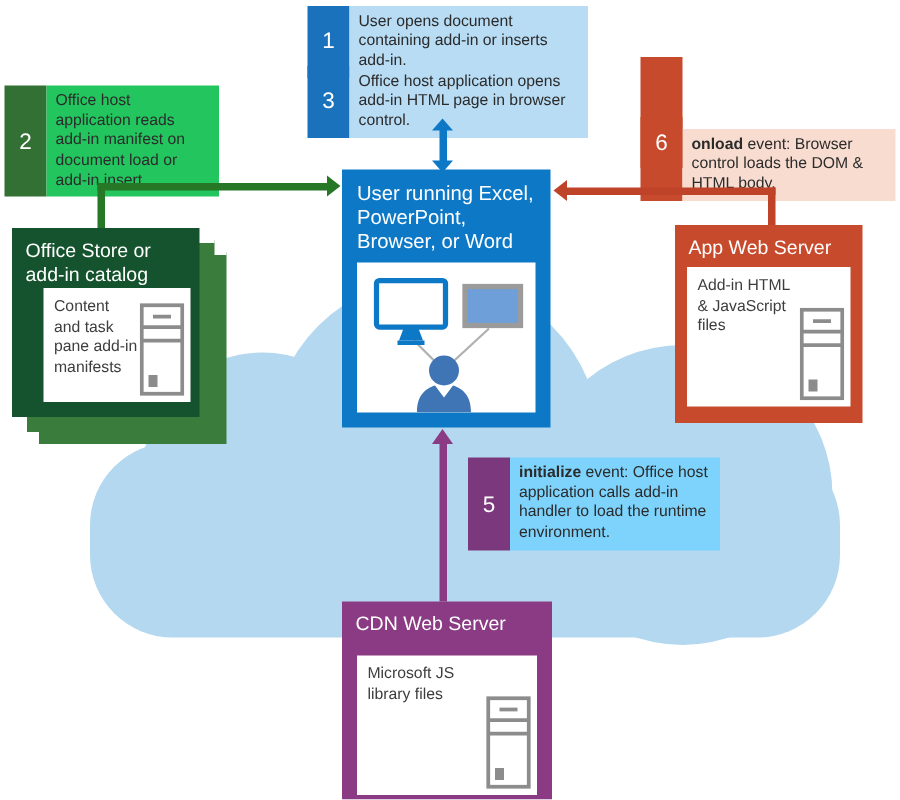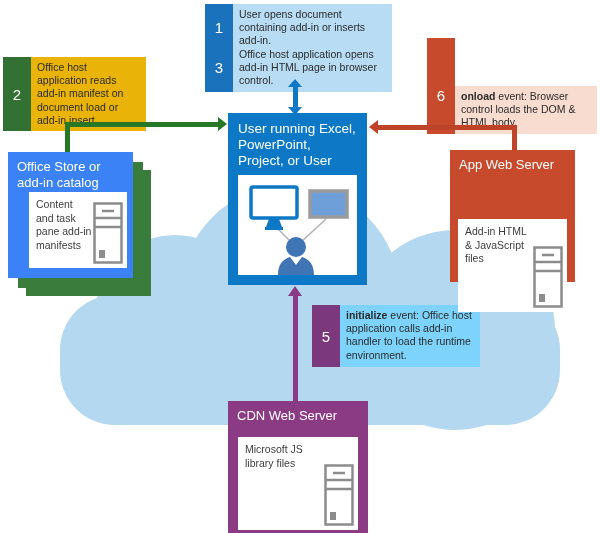--- a/index.html
+++ b/index.html
@@ -13,50 +13,50 @@
   .cloud.body{left:60px;top:295px;width:500px;height:130px;border-radius:55px;}
 
   
   .callout{position:absolute;display:flex;align-items:stretch;z-index:3;}
   .callout .num{width:28px;display:flex;align-items:center;justify-content:center;
     color:#fff;font-size:15px;flex:0 0 28px;}
   .callout .txt{flex:1;padding:4px 6px;font-size:10.5px;line-height:1.26;color:#2b2b2b;
     display:flex;flex-direction:column;}
   .callout .txt b{font-weight:bold;}
   .co-blue .num{background:#1a72bc;}   .co-blue .txt{background:#b7dcf4;}
-  .co-green .num{background:#337033;}  .co-green .txt{background:#eab308;}
+  .co-green .num{background:#337033;}  .co-green .txt{background:#22c55e;}
   .co-orange .num{background:#c74a2c;} .co-orange .txt{background:#f8dcd0;margin-top:48px;}
   .co-purple .num{background:#7c387c;} .co-purple .txt{background:#7dd3fc;}
 
   #callout-1{left:205px;top:4px;width:187px;min-height:32px;}
   #callout-3{left:205px;top:44px;width:187px;min-height:34px;}
   #callout-4{left:427px;top:38px;width:170px;min-height:34px;}
   #callout-6{left:427px;top:78px;width:170px;min-height:34px;}
   #callout-2{left:3px;top:57px;width:143px;min-height:60px;}
   #callout-5{left:312px;top:305px;width:168px;min-height:62px;}
 
   
   .node{position:absolute;z-index:5;}
   .node .title{color:#fff;font-size:13px;line-height:1.2;padding:7px 9px 4px 9px;}
   .panel{position:absolute;background:#fff;color:#3d3d3d;font-size:10.5px;line-height:1.3;}
   .panel .ptxt{position:absolute;left:7px;top:6px;right:34px;}
 
   #user-box{left:228px;top:113px;width:139px;height:172px;background:#0d78c6;}
   #user-box .title{font-size:13.5px;padding:8px 10px 0 10px;}
   #user-panel{left:10px;top:62px;width:119px;height:100px;}
 
-  #store-box{left:8px;top:152px;width:125px;height:126px;background:#3b82f6;}
+  #store-box{left:8px;top:152px;width:125px;height:126px;background:#14532d;}
   .store-layer{position:absolute;width:125px;height:126px;background:#3a7c3b;
     border-left:2px solid #fff;border-top:2px solid #fff;z-index:2;}
   #store-layer2{left:16px;top:160px;}
   #store-layer3{left:24px;top:168px;}
   #store-panel{left:21px;top:40px;width:98px;height:76px;}
 
   #app-box{left:450px;top:150px;width:125px;height:132px;background:#c74a2c;}
-  #app-panel{left:8px;top:28px;width:109px;height:93px;margin-top:41px;}
+  #app-panel{left:8px;top:28px;width:109px;height:93px;}
 
   #cdn-box{left:228px;top:401px;width:140px;height:150px;background:#8a3b84;}
   #cdn-panel{left:10px;top:26px;width:120px;height:93px;margin-top:10px;}
 
   .server-icon{position:absolute;right:4px;bottom:4px;}
 
   
   .arrow-part{position:absolute;z-index:4;}
   .tri{width:0;height:0;position:absolute;z-index:4;}
 
@@ -140,21 +140,21 @@
   <div class="tri" id="green-head"></div>
 
   <div class="arrow-part" id="orange-v"></div>
   <div class="arrow-part" id="orange-h"></div>
   <div class="tri" id="orange-head"></div>
 
   <div class="arrow-part" id="purple-shaft"></div>
   <div class="tri" id="purple-head"></div>
 
   <div class="node" id="user-box">
-    <div class="title">User running Excel, PowerPoint, Project, or User</div>
+    <div class="title">User running Excel, PowerPoint, Browser, or Word</div>
     <div class="panel" id="user-panel">
       <svg width="119" height="100" viewBox="0 0 119 100">
         <line x1="38" y1="52" x2="56" y2="70" stroke="#b0b0b0" stroke-width="1.5"></line>
         <line x1="88" y1="44" x2="62" y2="68" stroke="#b0b0b0" stroke-width="1.5"></line>
         <g>
           <rect x="13" y="12" width="46" height="31" rx="2" fill="#fff" stroke="#0d78c6" stroke-width="3.5"></rect>
           <path d="M31 44 L41 44 L44 52 L28 52 Z" fill="#0d78c6"></path>
           <rect x="27" y="52" width="18" height="3" fill="#0d78c6"></rect>
         </g>
         <g>

